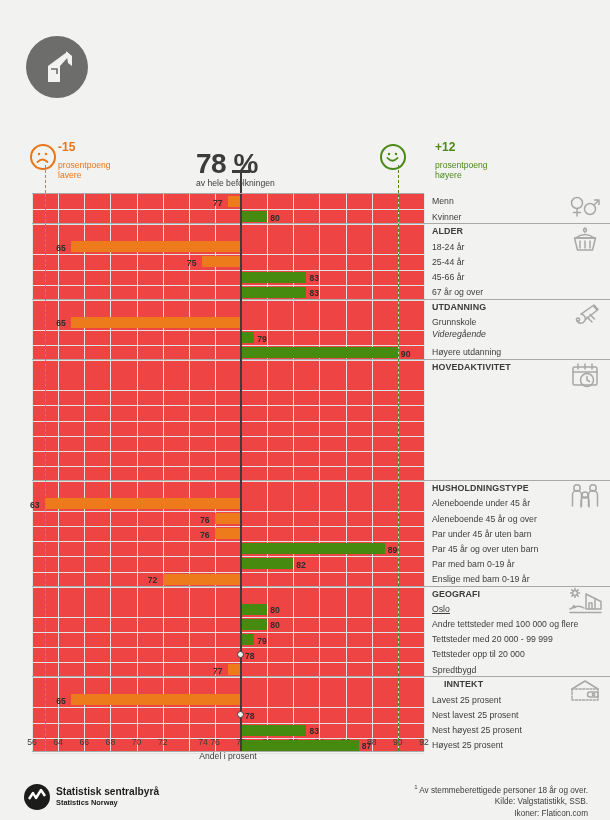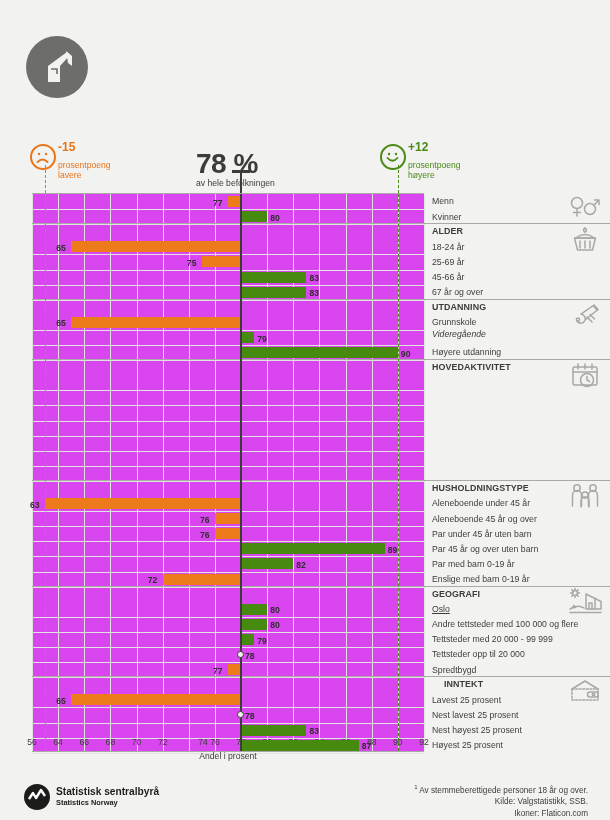--- a/index.html
+++ b/index.html
@@ -38,32 +38,32 @@
     position: absolute; left: 28px; top: 0px;
     font-size: 12px; font-weight: bold;
   }
   .legend-sub {
     position: absolute; left: 28px; top: 20px;
     font-size: 8.6px;
   }
   #legend-low { left: 30px; top: 8px; }
   #legend-low .legend-num, #legend-low .legend-sub { color: #e8751a; }
   #legend-high { left: 380px; top: 8px; }
-  #legend-high .legend-num, #legend-high .legend-sub { color: #4a8a15; }
+  #legend-high .legend-num, #legend-high .legend-sub { color: #4a8a15; margin-left: 27px; }
 
   #legend-center { position: absolute; left: 196px; top: 16px; width: 110px; text-align: left; }
   #legend-center-num { font-size: 28px; font-weight: bold; color: #3c3c3a; letter-spacing: -0.5px; }
   #legend-center-sub { font-size: 8.6px; color: #3c3c3a; margin-top: -2px; }
 
   
   #chart { position: absolute; left: 0; top: 193px; width: 610px; height: 540px; }
   #plot {
     position: absolute; left: 32px; top: 0px;
     width: 392px; height: 538px;
-    background: #d946ef;
+    background: #ef4444;
     border-top: 1px solid #a9a9a7;
     border-bottom: 1px solid #a9a9a7;
   }
   .vgrid { position: absolute; top: 0; bottom: 0; width: 1px; background: #e2e2e0; }
   .hgrid { position: absolute; left: 0; right: 0; height: 1px; background: #e2e2e0; }
   .sec-line { position: absolute; left: 0; width: 578px; height: 1px; background: #a9a9a7; }
   #zeroline { position: absolute; top: 0; bottom: 0; width: 2.5px; background: #3c3c3a; z-index: 6; }
   .refline { position: absolute; top: 0; bottom: 0; width: 0; border-left: 1.6px dashed #e8751a; z-index: 5; }
   .refline.green { border-left-color: #4a8a15; }
 
@@ -249,21 +249,21 @@
       <div class="row-label" style="top: 3.4px;">Menn</div>
       <div class="row-label" style="top: 18.5px;">Kvinner</div>
       <div class="row-label head" style="top: 33.4px;">ALDER</div>
       <div class="cat-icon" style="top: 31.2px;"><svg width="34" height="30" viewBox="0 0 34 30">
           <path d="M17 4 q3 1.8 0 4.2 q-3-2.4 0-4.2Z" fill="none" stroke="#a8a8a6" stroke-width="1.5" stroke-linecap="round" stroke-linejoin="round"></path>
           <path d="M7.5 14 q9.5-7 19 0Z" fill="none" stroke="#a8a8a6" stroke-width="1.5" stroke-linecap="round" stroke-linejoin="round"></path>
           <path d="M6.5 14 H27.5 L24.5 26 H9.5Z" fill="none" stroke="#a8a8a6" stroke-width="1.5" stroke-linecap="round" stroke-linejoin="round"></path>
           <path d="M12 17 V24 M17 17 V24 M22 17 V24" fill="none" stroke="#a8a8a6" stroke-width="1.5" stroke-linecap="round" stroke-linejoin="round"></path>
         </svg></div>
       <div class="row-label" style="top: 48.7px;">18-24 år</div>
-      <div class="row-label" style="top: 63.8px;">25-69 år</div>
+      <div class="row-label" style="top: 63.8px;">25-44 år</div>
       <div class="row-label" style="top: 78.9px;">45-66 år</div>
       <div class="row-label" style="top: 94px;">67 år og over</div>
       <div class="row-label head" style="top: 108.9px;">UTDANNING</div>
       <div class="cat-icon" style="top: 106.7px;"><svg width="34" height="30" viewBox="0 0 34 30">
           <path d="M9 21 a4.5 4.5 0 1 0 4-6.8 L26 5 l4 4.5 L17 20" fill="none" stroke="#a8a8a6" stroke-width="1.5" stroke-linecap="round" stroke-linejoin="round"></path>
           <path d="M25.5 6 L29 10" fill="none" stroke="#a8a8a6" stroke-width="1.5" stroke-linecap="round" stroke-linejoin="round"></path>
           <circle cx="10" cy="19.5" r="1.6" fill="none" stroke="#a8a8a6" stroke-width="1.5" stroke-linecap="round" stroke-linejoin="round"></circle>
           <path d="M19 17 l5 5 M22 14.5 l4.5 4.5" fill="none" stroke="#a8a8a6" stroke-width="1.5" stroke-linecap="round" stroke-linejoin="round"></path>
         </svg></div>
       <div class="row-label" style="top: 124.2px;">Grunnskole</div>

